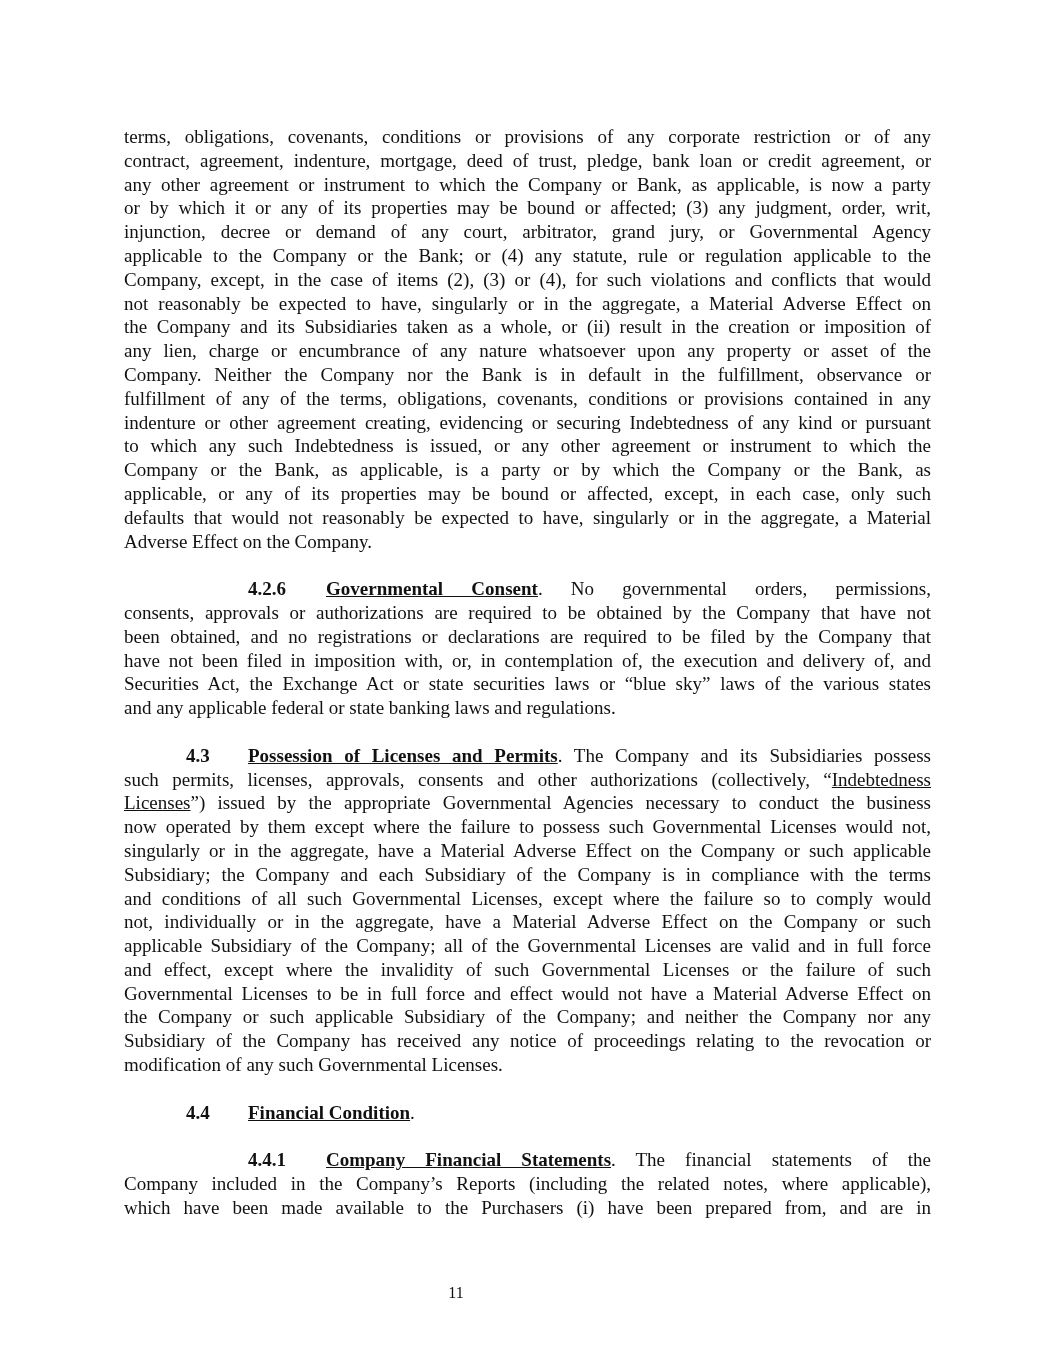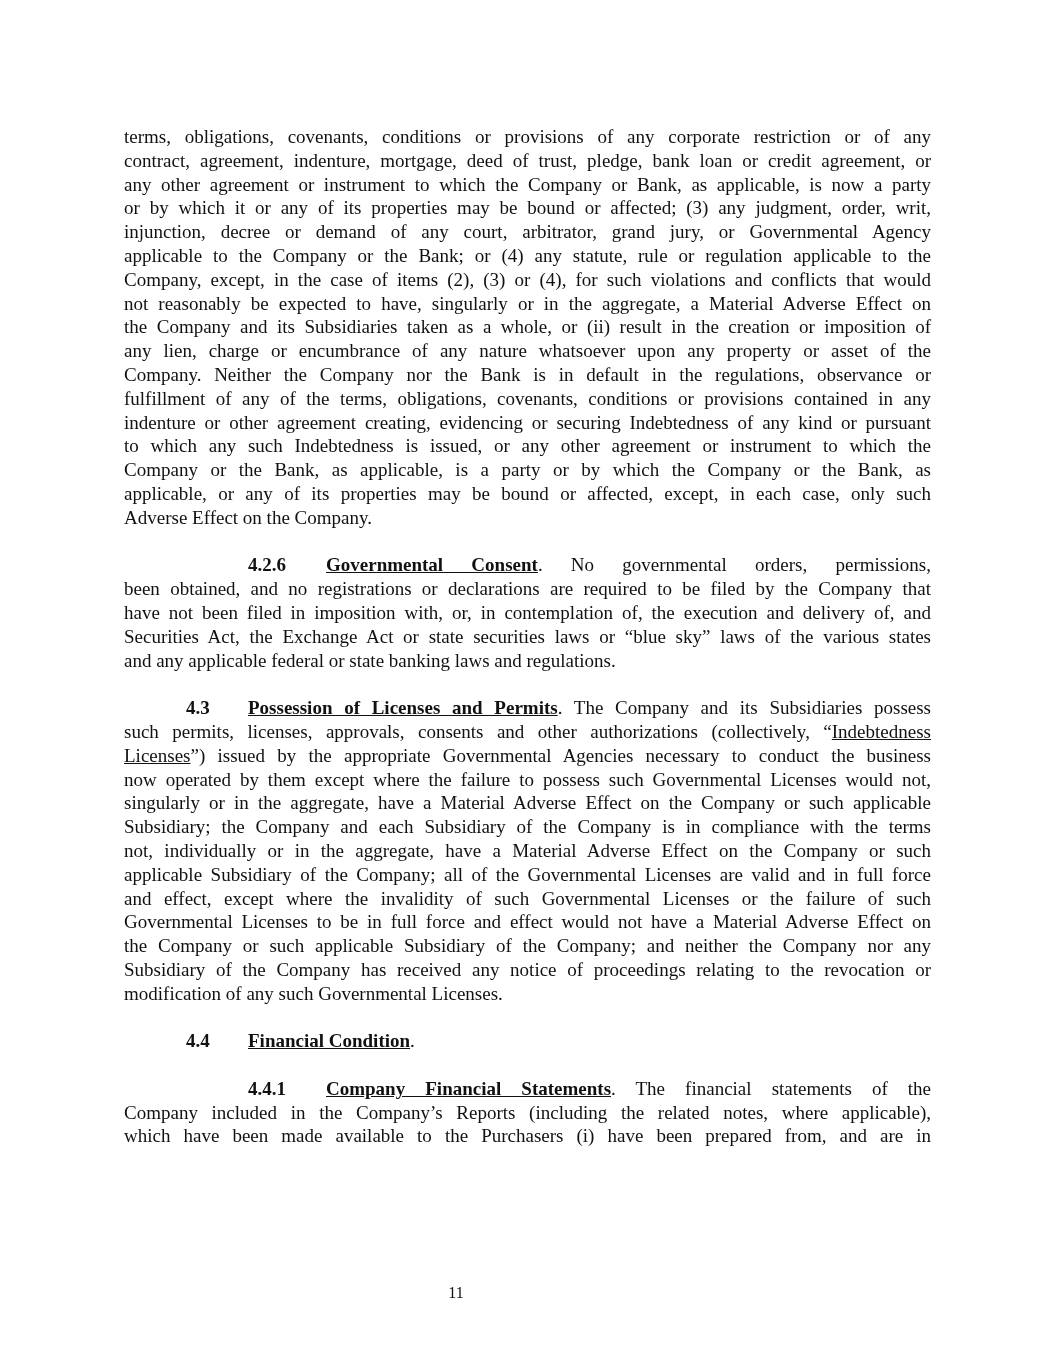--- a/index.html
+++ b/index.html
@@ -30,53 +30,56 @@
       <span class="line">terms, obligations, covenants, conditions or provisions of any corporate restriction or of any</span>
       <span class="line">contract, agreement, indenture, mortgage, deed of trust, pledge, bank loan or credit agreement, or</span>
       <span class="line">any other agreement or instrument to which the Company or Bank, as applicable, is now a party</span>
       <span class="line">or by which it or any of its properties may be bound or affected; (3) any judgment, order, writ,</span>
       <span class="line">injunction, decree or demand of any court, arbitrator, grand jury, or Governmental Agency</span>
       <span class="line">applicable to the Company or the Bank; or (4) any statute, rule or regulation applicable to the</span>
       <span class="line">Company, except, in the case of items (2), (3) or (4), for such violations and conflicts that would</span>
       <span class="line">not reasonably be expected to have, singularly or in the aggregate, a Material Adverse Effect on</span>
       <span class="line">the Company and its Subsidiaries taken as a whole, or (ii) result in the creation or imposition of</span>
       <span class="line">any lien, charge or encumbrance of any nature whatsoever upon any property or asset of the</span>
-      <span class="line">Company.  Neither the Company nor the Bank is in default in the regulations, observance or</span>
+      <span class="line">Company.  Neither the Company nor the Bank is in default in the fulfillment, observance or</span>
       <span class="line">fulfillment of any of the terms, obligations, covenants, conditions or provisions contained in any</span>
       <span class="line">indenture or other agreement creating, evidencing or securing Indebtedness of any kind or pursuant</span>
       <span class="line">to which any such Indebtedness is issued, or any other agreement or instrument to which the</span>
       <span class="line">Company or the Bank, as applicable, is a party or by which the Company or the Bank, as</span>
       <span class="line">applicable, or any of its properties may be bound or affected, except, in each case, only such</span>
+      <span class="line">defaults that would not reasonably be expected to have, singularly or in the aggregate, a Material</span>
       <span class="line last">Adverse Effect on the Company.</span>
     </div>
   <div class="gap"></div>
 
   <div>
     <span class="line ind2">
       <span class="num num2">4.2.6</span><span class="hd">Governmental Consent</span><span>.  No governmental orders, permissions,</span>
     </span>
     <div id="s426lines">
+        <span class="line">consents, approvals or authorizations are required to be obtained by the Company that have not</span>
         <span class="line">been obtained, and no registrations or declarations are required to be filed by the Company that</span>
         <span class="line">have not been filed in imposition with, or, in contemplation of, the execution and delivery of, and</span>
         <span class="line">Securities Act, the Exchange Act or state securities laws or “blue sky” laws of the various states</span>
         <span class="line last">and any applicable federal or state banking laws and regulations.</span>
       </div>
   </div>
   <div class="gap"></div>
 
   <div>
     <span class="line ind1">
       <span class="num num1">4.3</span><span class="hd">Possession of Licenses and Permits</span><span>.  The Company and its Subsidiaries possess</span>
     </span>
     <span class="line"><span>such permits, licenses, approvals, consents and other authorizations (collectively, “</span><span class="u">Indebtedness</span></span>
     <span class="line"><span class="u">Licenses</span><span>”) issued by the appropriate Governmental Agencies necessary to conduct the business</span></span>
     <div id="s43lines">
         <span class="line">now operated by them except where the failure to possess such Governmental Licenses would not,</span>
         <span class="line">singularly or in the aggregate, have a Material Adverse Effect on the Company or such applicable</span>
         <span class="line">Subsidiary; the Company and each Subsidiary of the Company is in compliance with the terms</span>
+        <span class="line">and conditions of all such Governmental Licenses, except where the failure so to comply would</span>
         <span class="line">not, individually or in the aggregate, have a Material Adverse Effect on the Company or such</span>
         <span class="line">applicable Subsidiary of the Company; all of the Governmental Licenses are valid and in full force</span>
         <span class="line">and effect, except where the invalidity of such Governmental Licenses or the failure of such</span>
         <span class="line">Governmental Licenses to be in full force and effect would not have a Material Adverse Effect on</span>
         <span class="line">the Company or such applicable Subsidiary of the Company; and neither the Company nor any</span>
         <span class="line">Subsidiary of the Company has received any notice of proceedings relating to the revocation or</span>
         <span class="line last">modification of any such Governmental Licenses.</span>
       </div>
   </div>
   <div class="gap"></div>

